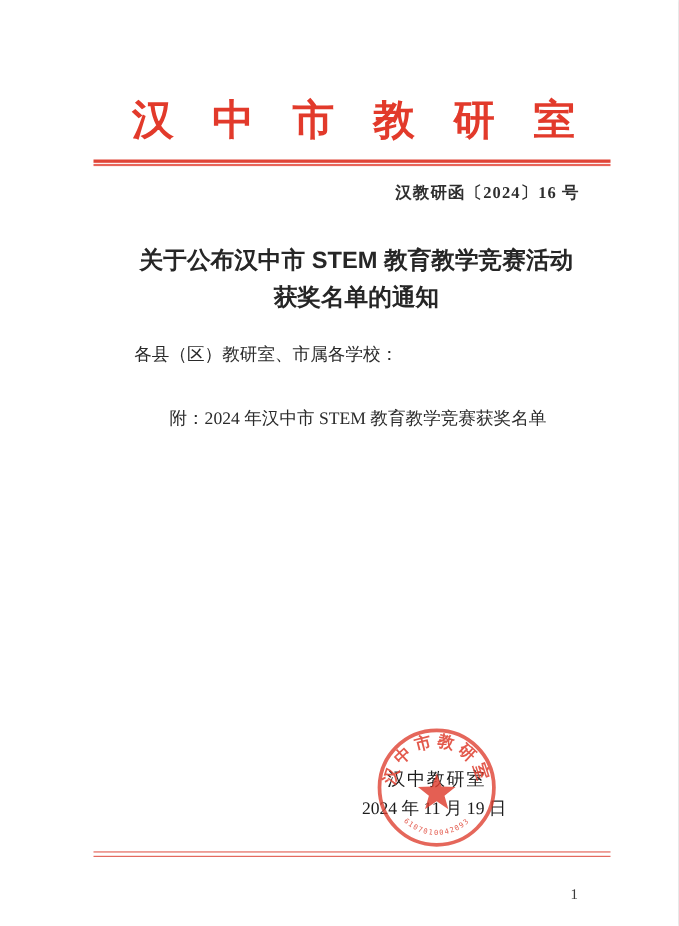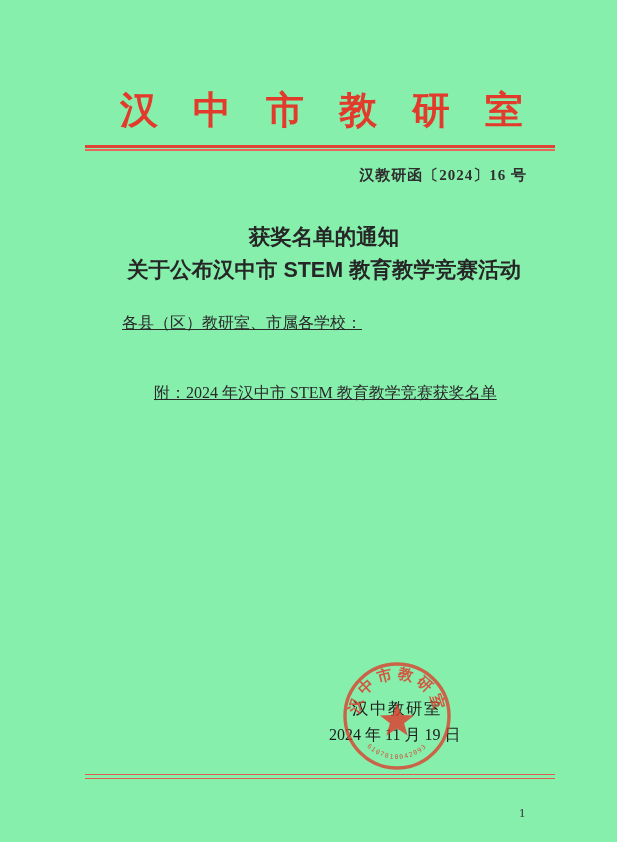--- a/index.html
+++ b/index.html
@@ -1,20 +1,20 @@
 <!DOCTYPE html>
 <html><head>
 <meta charset="utf-8">
 <style>
   html,body{margin:0;padding:0;background:#e9e9e9;}
   .page{
     position:relative;
     width:617px;height:842px;
     margin:0 auto;
-    background:#86efac;
+    background:#ffffff;
     overflow:hidden;
     font-family:"Liberation Serif","DejaVu Serif",serif;
     box-shadow:0 0 4px rgba(0,0,0,.25);
   }
   
   .agency{
     position:absolute;left:85px;top:88px;width:470px;
     text-align:center;
     font-family:"Liberation Serif","DejaVu Serif",serif;
     font-weight:bold;
@@ -46,25 +46,25 @@
     font-family:"Liberation Sans","DejaVu Sans",sans-serif;
     font-weight:bold;
     font-size:21.5px;line-height:33px;
     color:#262626;
   }
   
   .body-text{
     position:absolute;left:122px;top:308px;width:408px;
     font-size:16px;line-height:30px;
     color:#2a2a2a;
-    text-align:justify;text-align-last:left;text-decoration:underline;
+    text-align:justify;text-align-last:left;
   }
   .body-text p{margin:0;}
   .body-text p.indent{text-indent:2em;}
-  .body-text p.attachment{margin-top:40px;text-indent:2em;}
+  .body-text p.attachment{margin-top:28px;text-indent:2em;}
   
   .issuer-name{
     position:absolute;left:352px;top:698px;
     font-size:16.5px;letter-spacing:1.5px;color:#1d1d1d;
     white-space:nowrap;z-index:2;font-family:Liberation Mono, monospace;
   }
   .issue-date{
     position:absolute;left:329px;top:725px;
     font-size:16px;color:#1d1d1d;
     white-space:nowrap;z-index:2;
@@ -85,22 +85,22 @@
 
   <div class="rule rule-top">
     <div class="bar-thick"></div>
     <div class="gap"></div>
     <div class="bar-thin"></div>
   </div>
 
   <div class="doc-number">汉教研函〔2024〕16 号</div>
 
   <div class="doc-title">
+    <div>关于公布汉中市 STEM 教育教学竞赛活动</div>
     <div>获奖名单的通知</div>
-    <div>关于公布汉中市 STEM 教育教学竞赛活动</div>
   </div>
 
   <div class="body-text">
     <p>各县（区）教研室、市属各学校：</p>
     <p class="attachment">附：2024 年汉中市 STEM 教育教学竞赛获奖名单</p>
   </div>
 
   <div class="issuer-name">汉中教研室</div>
   <div class="issue-date">2024 年 11 月 19 日</div>
 

